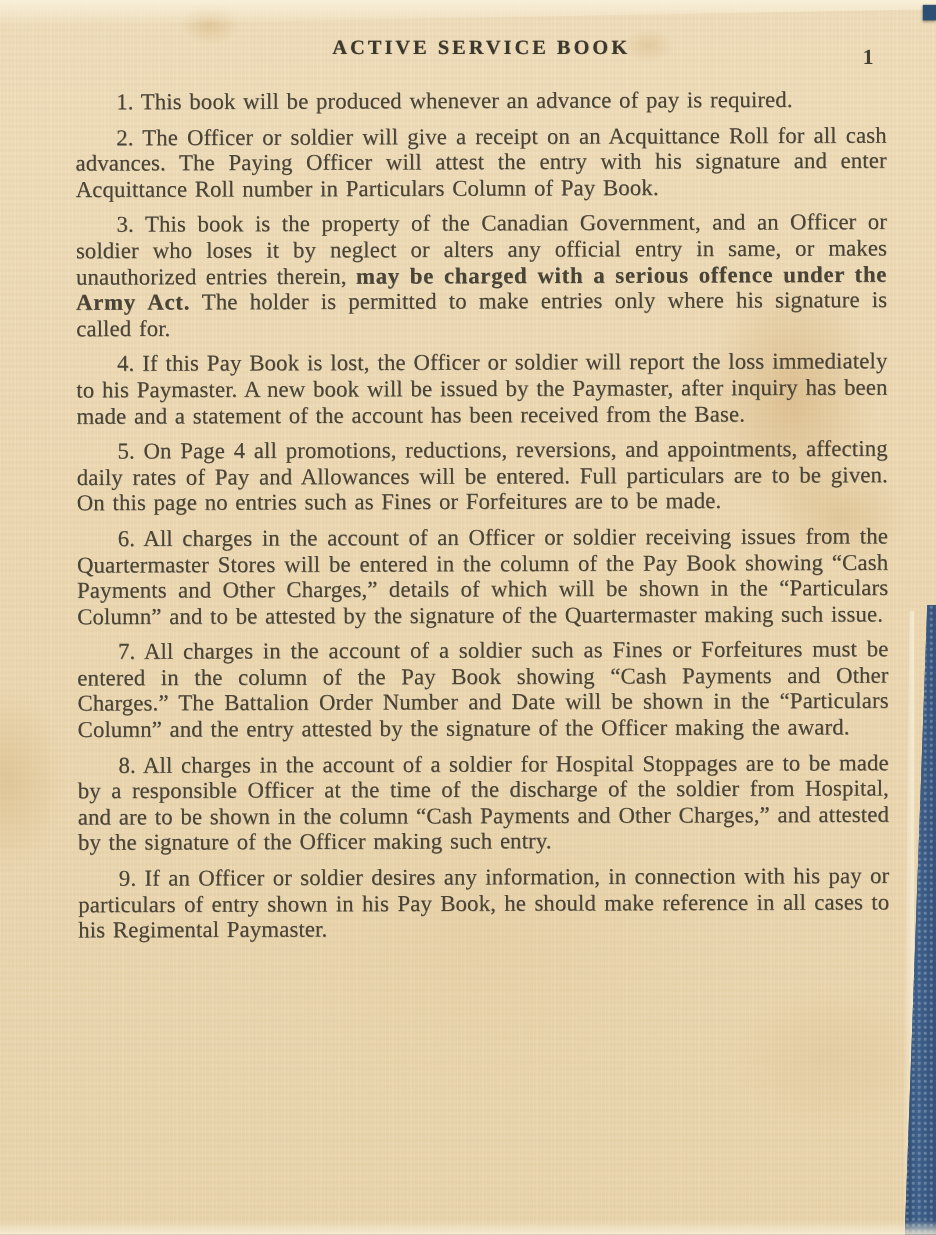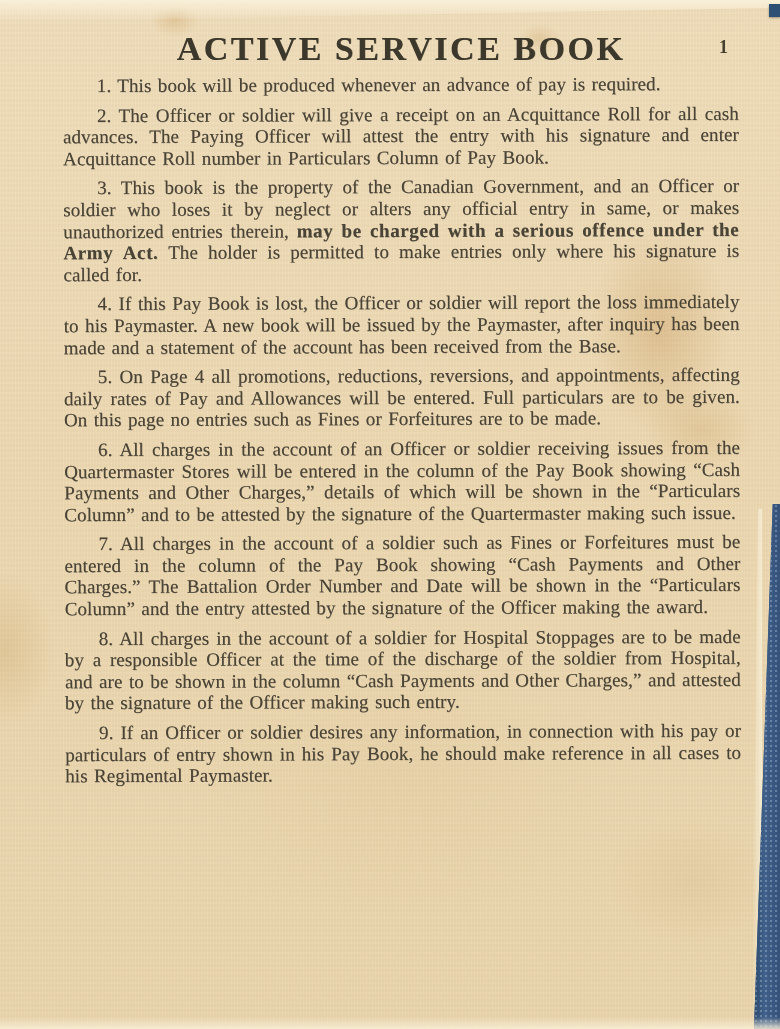--- a/index.html
+++ b/index.html
@@ -51,21 +51,21 @@
     position:absolute;right:18px;bottom:0;width:10px;height:520px;
     background:linear-gradient(to left, rgba(246,238,214,0.9), rgba(246,238,214,0));
     clip-path:polygon(100% 0,100% 100%,0 100%,60% 0);
     pointer-events:none;
   }
   .header{
     position:absolute;left:64px;top:30px;width:674px;height:36px;
   }
   .title{
     display:block;text-align:center;
-    font-size:34px;font-weight:700;letter-spacing:2.5px;
+    font-size:17px;font-weight:700;letter-spacing:2.5px;
     color:#3d382c;
     text-shadow:0.4px 0.4px 0.6px rgba(61,56,44,0.55);
   }
   .page-number{
     position:absolute;right:10px;top:7px;
     font-size:18px;font-weight:700;color:#45402f;
   }
   .text-column{
     position:absolute;left:64px;top:74px;width:676px;
     transform:rotate(-0.2deg);

